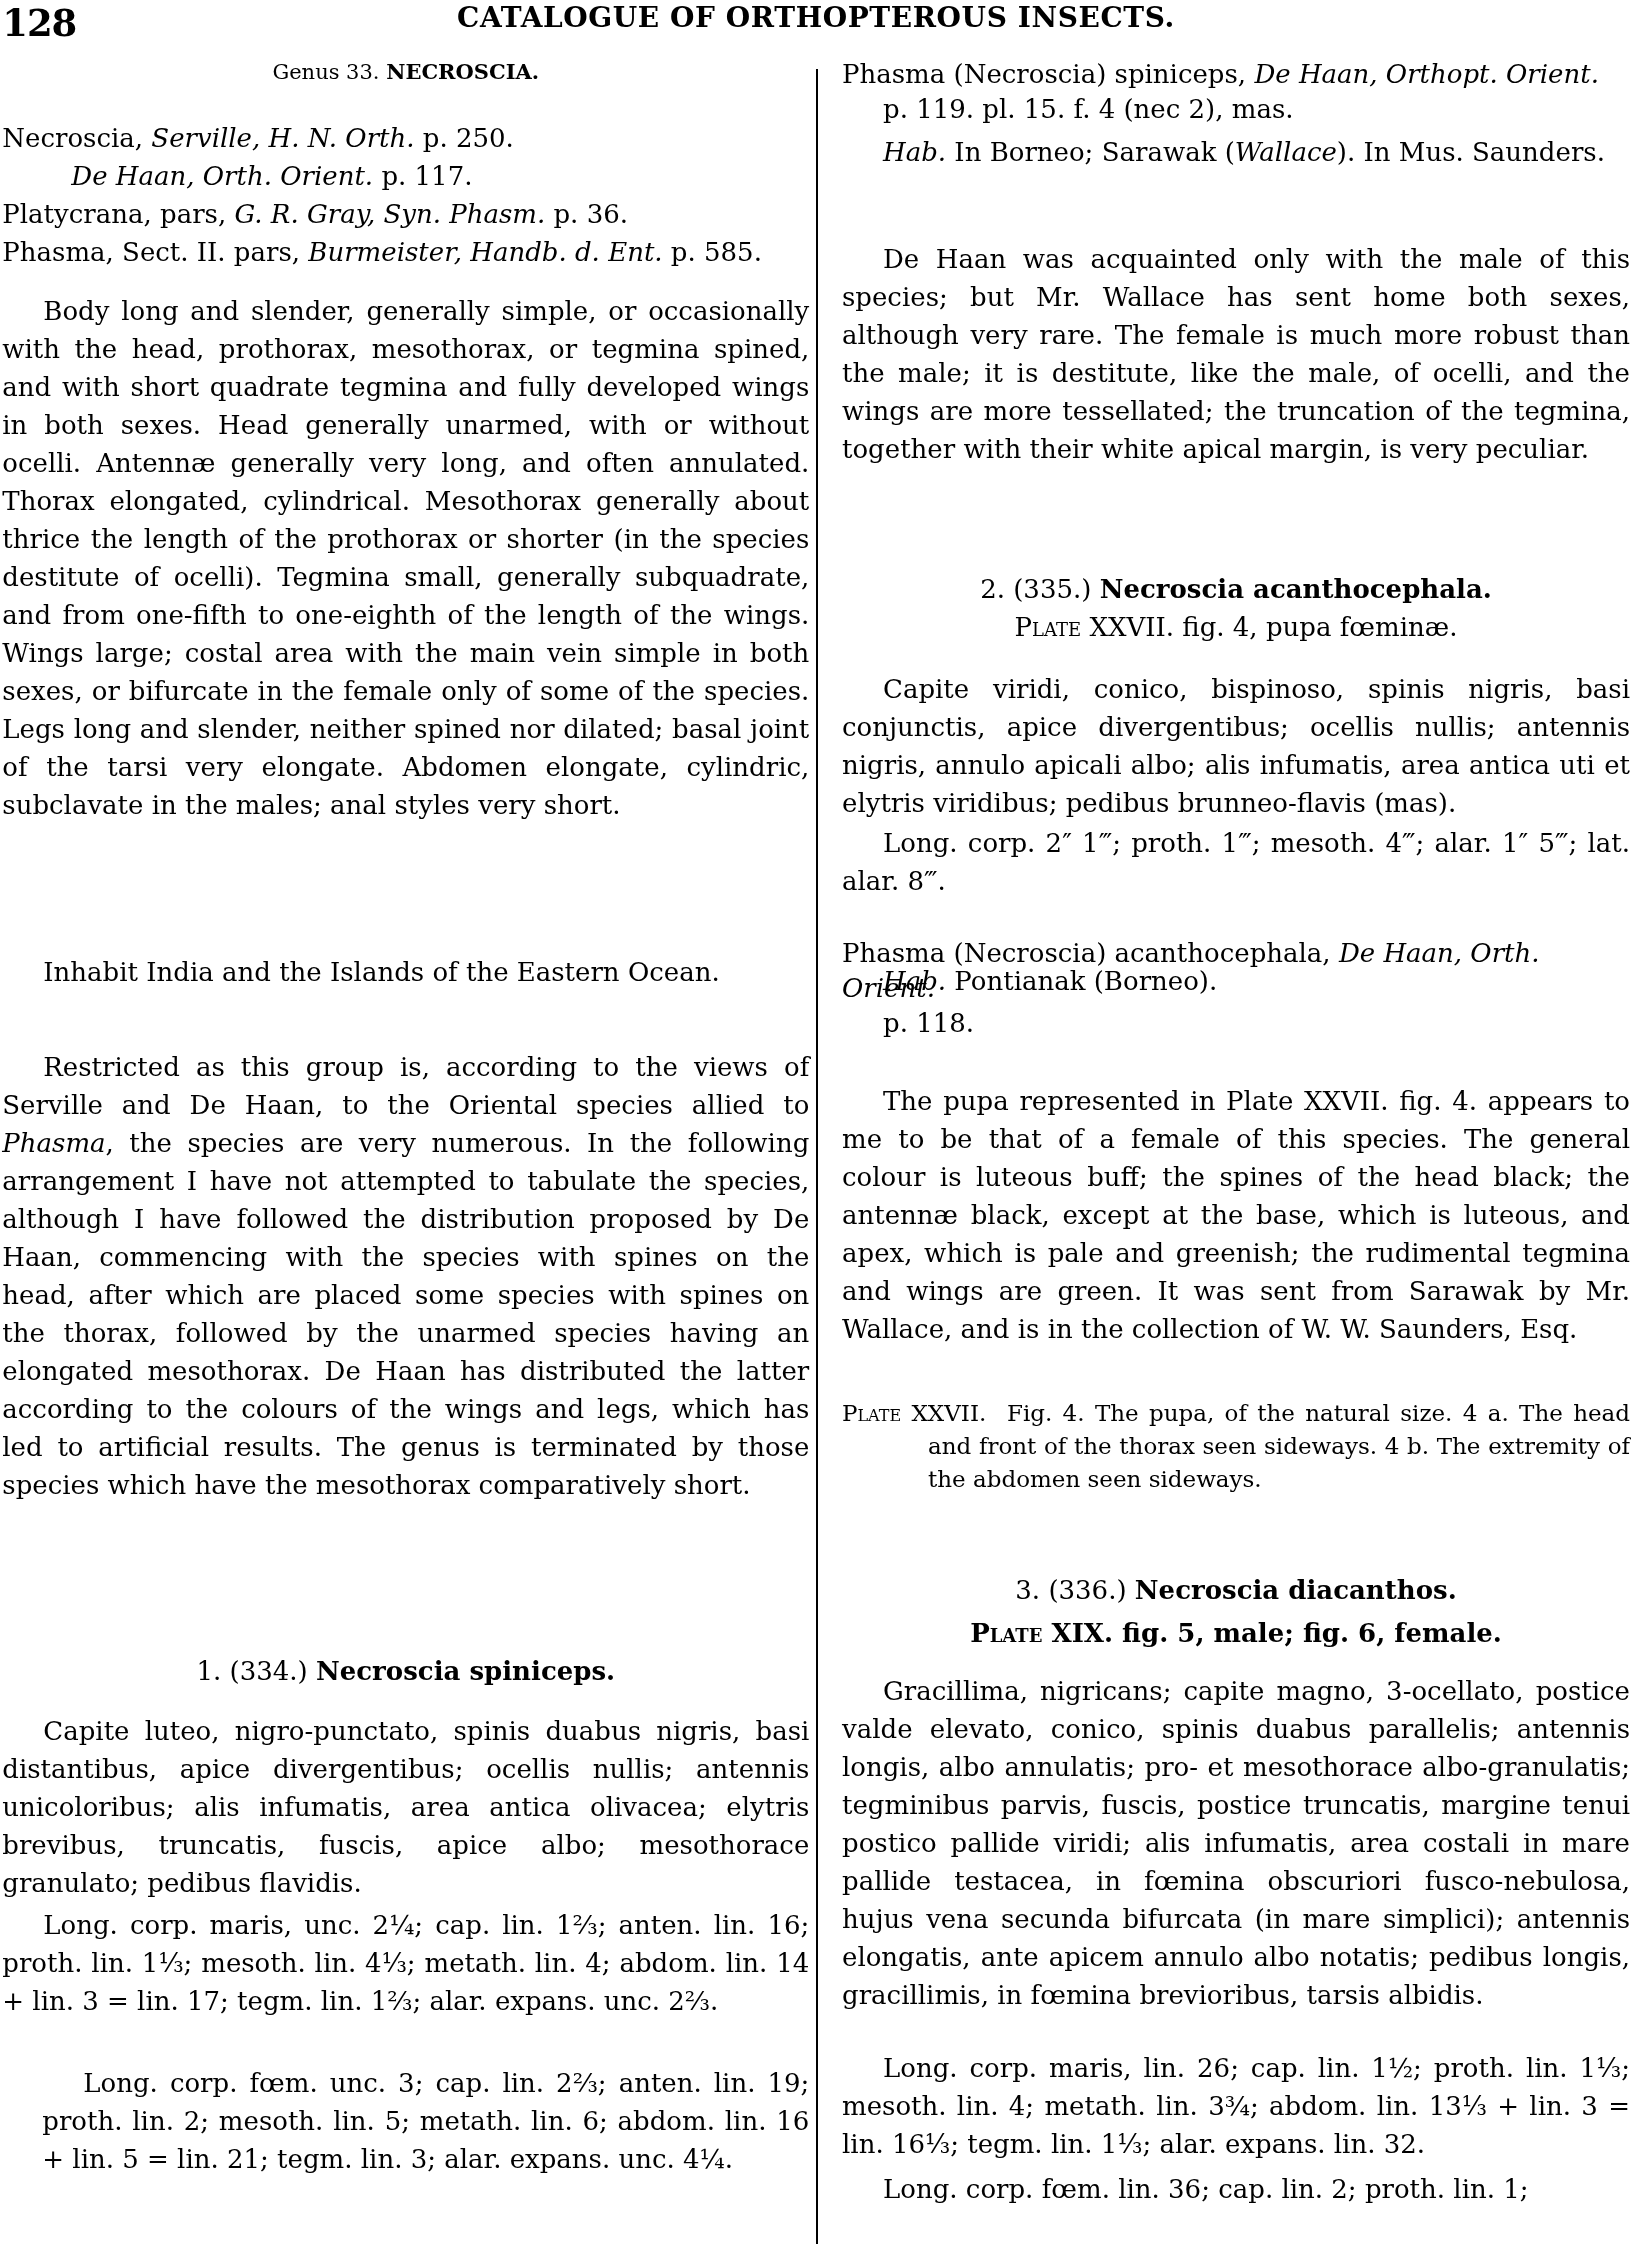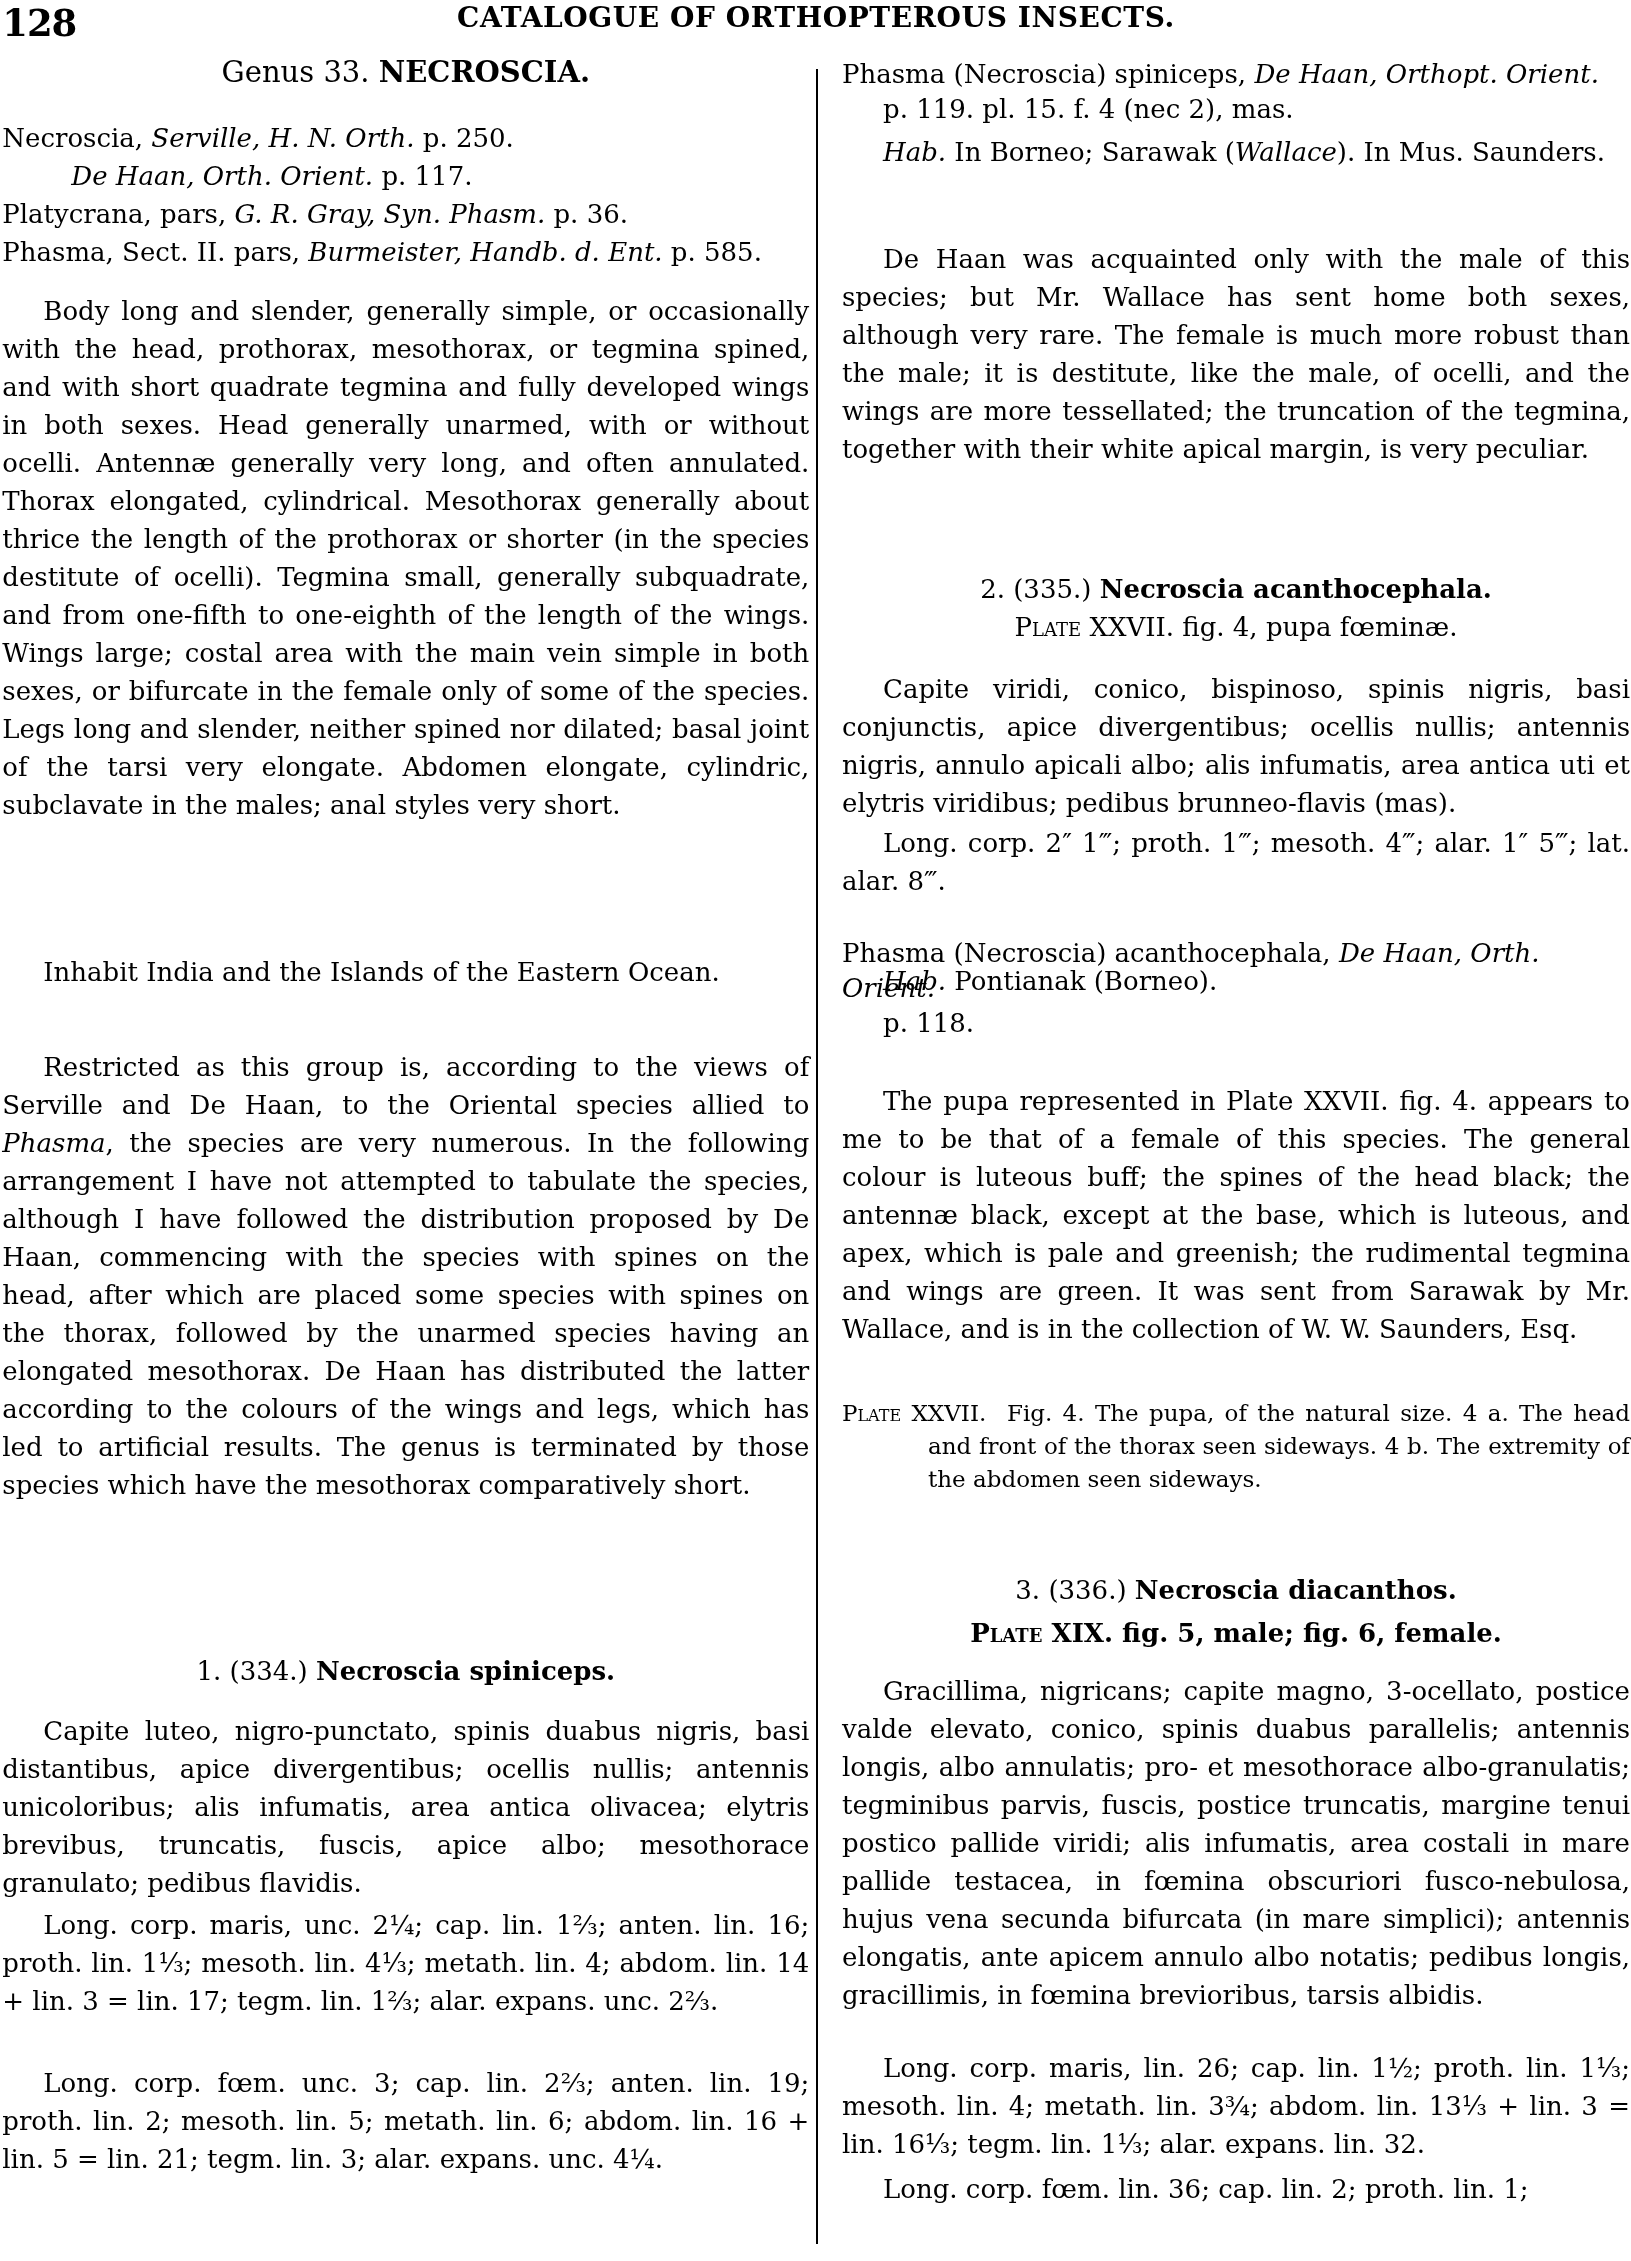--- a/index.html
+++ b/index.html
@@ -32,21 +32,21 @@
 
   <div class="running-head">
     <span class="page-num">128</span>
     <div class="run-title">CATALOGUE OF ORTHOPTEROUS INSECTS.</div>
   </div>
 
   <div class="divider"></div>
 
   <div class="col col-left">
 
-    <div class="block center" style="top:53px; font-size:29px;">
+    <div class="block center" style="top:53px; font-size:21px;">
       <span>Genus 33.</span>
       <span class="bold">NECROSCIA.</span>
     </div>
 
     <div class="block" style="top:119px;">
       <span class="syn-line"><span>Necroscia, </span><span class="it">Serville, H. N. Orth.</span><span> p. 250.</span></span>
       <span class="syn-line" style="padding-left:69px;"><span class="it">De Haan, Orth. Orient.</span><span> p. 117.</span></span>
       <span class="syn-line"><span>Platycrana, pars, </span><span class="it">G. R. Gray, Syn. Phasm.</span><span> p. 36.</span></span>
       <span class="syn-line"><span>Phasma, Sect. II. pars, </span><span class="it">Burmeister, Handb. d. Ent.</span><span> p. 585.</span></span>
     </div>
@@ -59,21 +59,21 @@
 
     <div class="block center" style="top:1652px;">
       <span>1. (334.)</span>
       <span class="bold">Necroscia spiniceps.</span>
     </div>
 
     <p class="block just indent" style="top:1712px;">Capite luteo, nigro-punctato, spinis duabus nigris, basi distantibus, apice divergentibus; ocellis nullis; antennis unicoloribus; alis infumatis, area antica olivacea; elytris brevibus, truncatis, fuscis, apice albo; mesothorace granulato; pedibus flavidis.</p>
 
     <p class="block just indent" style="top:1906px;">Long. corp. maris, unc. 2¼; cap. lin. 1⅔; anten. lin. 16; proth. lin. 1⅓; mesoth. lin. 4⅓; metath. lin. 4; abdom. lin. 14 + lin. 3 = lin. 17; tegm. lin. 1⅔; alar. expans. unc. 2⅔.</p>
 
-    <p class="block just indent" style="top:2064px;">Long. corp. fœm. unc. 3; cap. lin. 2⅔; anten. lin. 19; proth. lin. 2; mesoth. lin. 5; metath. lin. 6; abdom. lin. 16 + lin. 5 = lin. 21; tegm. lin. 3; alar. expans. unc. 4¼.</p>
+    <p class="block just indent" style="top:2064px;margin-left:40px;">Long. corp. fœm. unc. 3; cap. lin. 2⅔; anten. lin. 19; proth. lin. 2; mesoth. lin. 5; metath. lin. 6; abdom. lin. 16 + lin. 5 = lin. 21; tegm. lin. 3; alar. expans. unc. 4¼.</p>
   </div>
 
   <div class="col col-right">
 
     <p class="block hang" style="top:57px; line-height:35px;"><span>Phasma (Necroscia) spiniceps, </span><span class="it">De Haan, Orthopt. Orient.</span><br><span>p. 119. pl. 15. f. 4 (nec 2), mas.</span></p>
 
     <p class="block hang" style="top:133px;"><span style="padding-left:41px;"></span><span class="it">Hab.</span><span> In Borneo; Sarawak (</span><span class="it">Wallace</span><span>). In Mus. Saunders.</span></p>
 
     <p class="block just indent" style="top:240px;">De Haan was acquainted only with the male of this species; but Mr. Wallace has sent home both sexes, although very rare. The female is much more robust than the male; it is destitute, like the male, of ocelli, and the wings are more tessellated; the truncation of the tegmina, together with their white apical margin, is very peculiar.</p>
 

